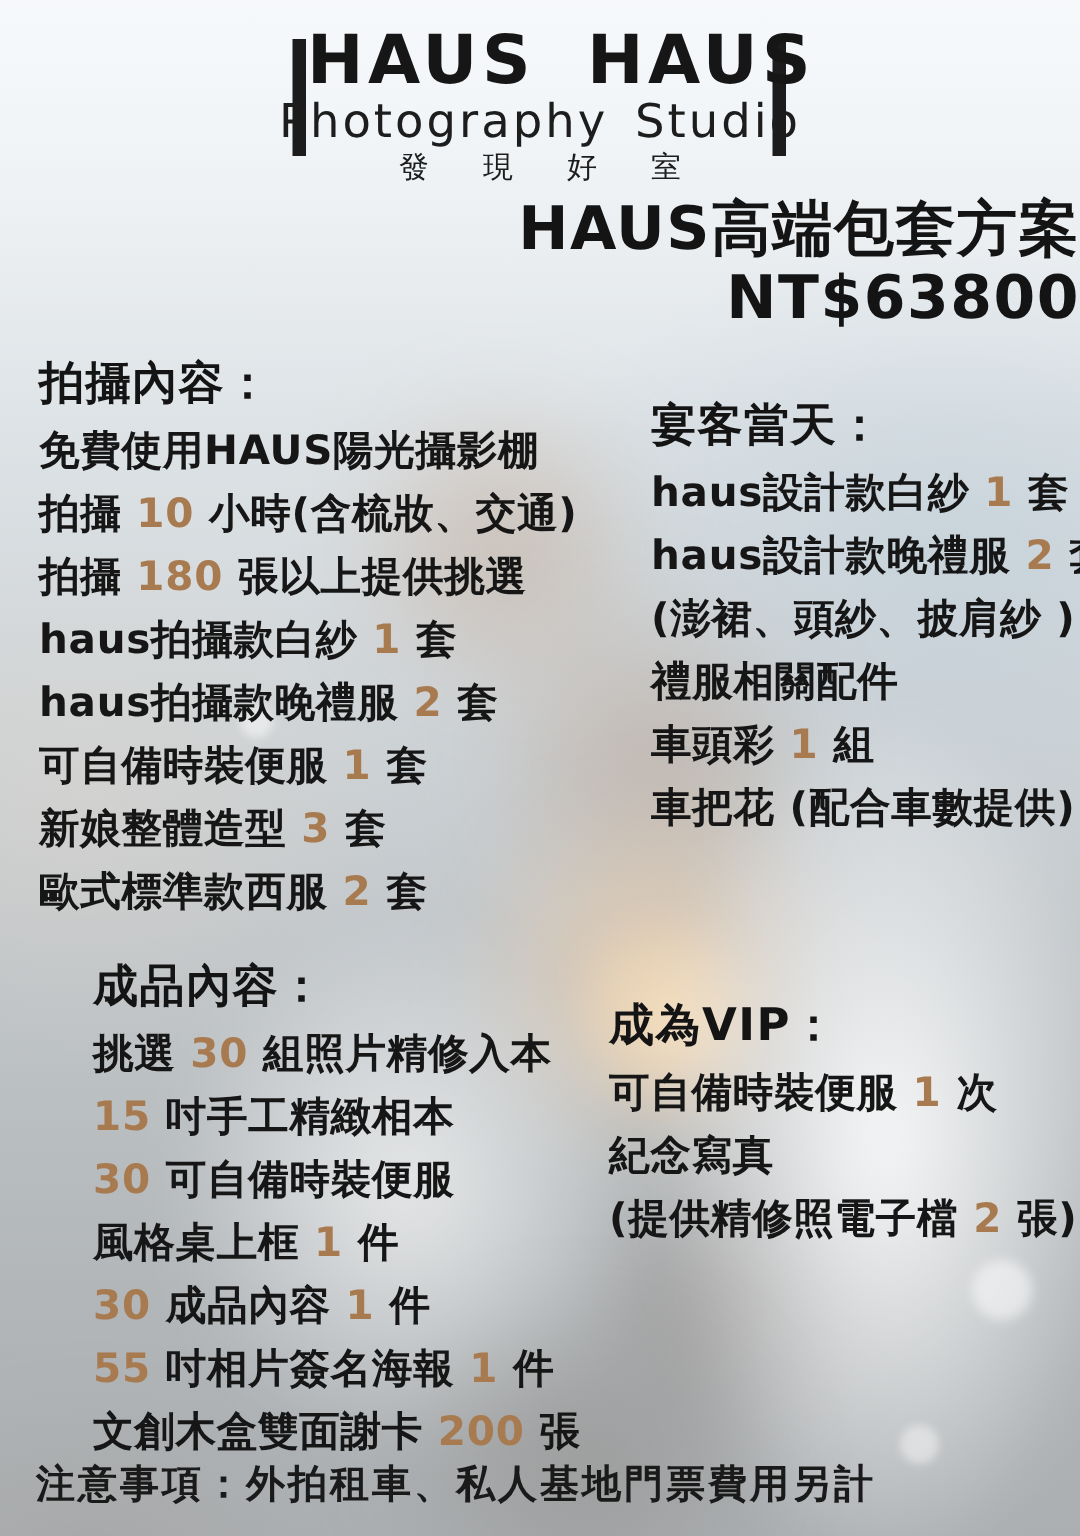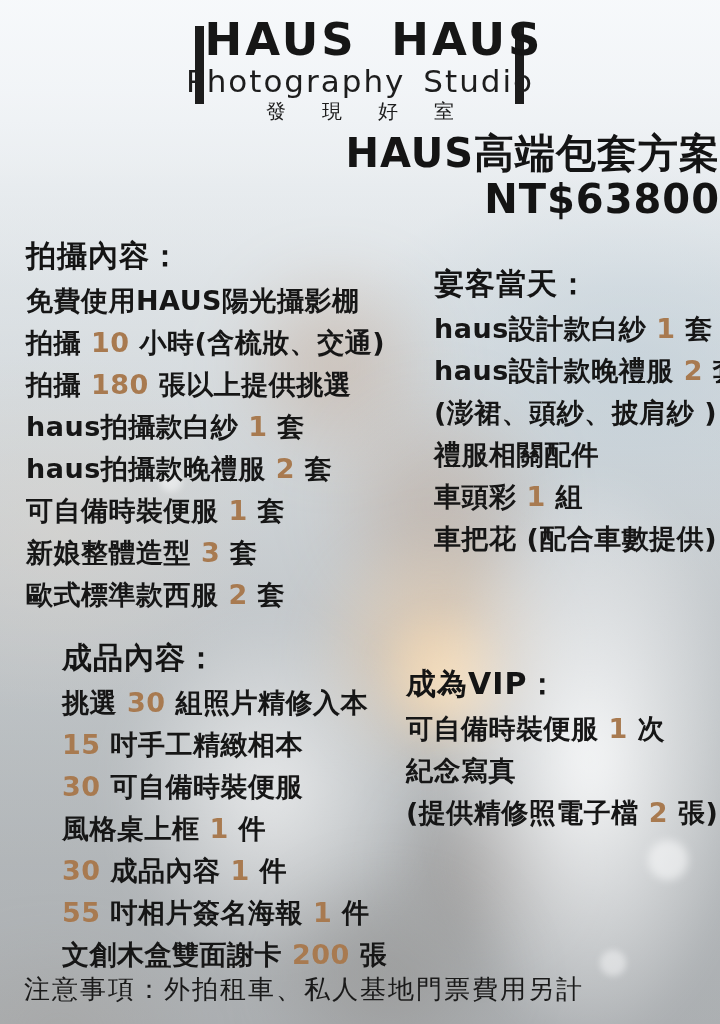--- a/index.html
+++ b/index.html
@@ -56,21 +56,21 @@
   .title{position:absolute;left:0;top:130px;width:720px;text-align:right;font-weight:700;color:#141414;}
   .title-line{font-size:40px;line-height:46px;letter-spacing:1px;}
   .section{position:absolute;white-space:nowrap;}
   .sec-heading{font-size:30px;font-weight:700;line-height:36px;margin-bottom:6px;letter-spacing:1px;color:#141414;}
   .line{font-size:27px;font-weight:700;line-height:42px;letter-spacing:.5px;color:#161616;}
   .line .accent{color:var(--accent,#a87a50);}
   .sec-shooting{left:26px;top:238px;}
   .sec-banquet{left:406px;top:266px;margin-left:28px;}
   .sec-deliverables{left:26px;top:640px;margin-left:36px;}
   .sec-vip{left:406px;top:666px;}
-  .footer{position:absolute;left:0;top:972px;width:608px;text-align:center;font-size:26px;font-weight:400;letter-spacing:2px;color:#1a1a1a;}
+  .footer{position:absolute;left:0;top:972px;width:608px;text-align:center;font-size:26px;font-weight:700;letter-spacing:2px;color:#1a1a1a;}
 </style>
 </head>
 <body>
 
 <div class="poster">
 
   <div class="bg-base"></div>
   <div class="ph ph-hair-a"></div>
   <div class="ph ph-hair-b"></div>
   <div class="ph ph-glow"></div>

